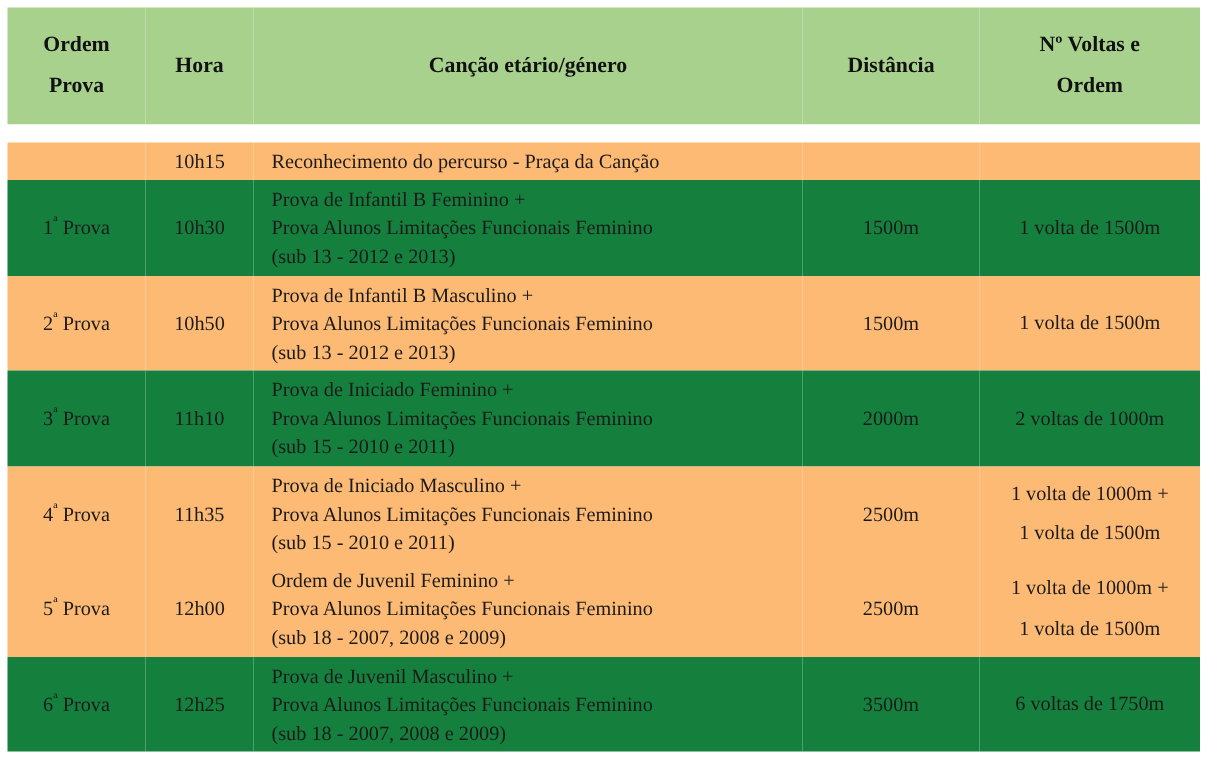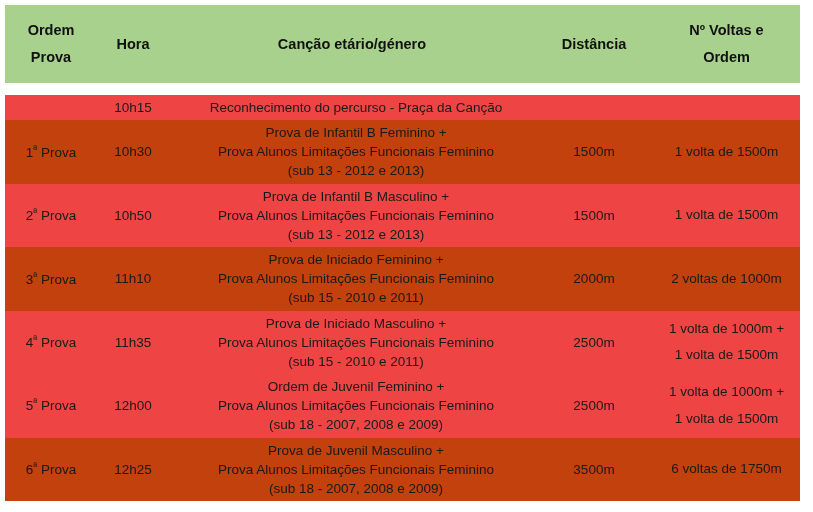--- a/index.html
+++ b/index.html
@@ -14,20 +14,21 @@
     font-family: "Liberation Sans", sans-serif;
     color: #1a1a1a;
   }
 
   #schedule-wrap {
     position: relative;
     width: 813px;
     height: 512px;
     box-sizing: border-box;
     padding: 5px 13px 0 5px;
+    font-family: Liberation Serif, serif;
   }
 
   table.schedule {
     width: 795px;
     border-collapse: collapse;
     table-layout: fixed;
     font-size: 13.5px;
   }
 
   
@@ -51,29 +52,29 @@
   }
   thead th.th-ordem { padding-left: 2px; }
 
   tbody td {
     padding: 3px 4px;
     vertical-align: middle;
     border: 0;
     line-height: 1.42;
   }
 
-  tr.shade td { background: #c2410c; margin-top: 25px; }
-  tr.plain td { background: #ef4444; }
+  tr.shade td { background: #15803d; margin-top: 25px; }
+  tr.plain td { background: #fdba74; }
 
   
   tr.gap td { height: 12px; padding: 0; background: #ffffff; }
 
   td.ordem   { text-align: center; white-space: nowrap; }
   td.hora    { text-align: center; white-space: nowrap; }
-  td.escalao { text-align: center; padding-left: 12px; }
+  td.escalao { text-align: left; padding-left: 12px; }
   td.dist    { text-align: center; white-space: nowrap; }
   td.voltas  { text-align: center; line-height: 1.95; }
 
   td.escalao .line { display: block; }
   td.voltas .line  { display: block; }
 
   .ord-sup { font-size: 0.78em; vertical-align: 0.42em; }
 </style>
 </head>
 <body>

